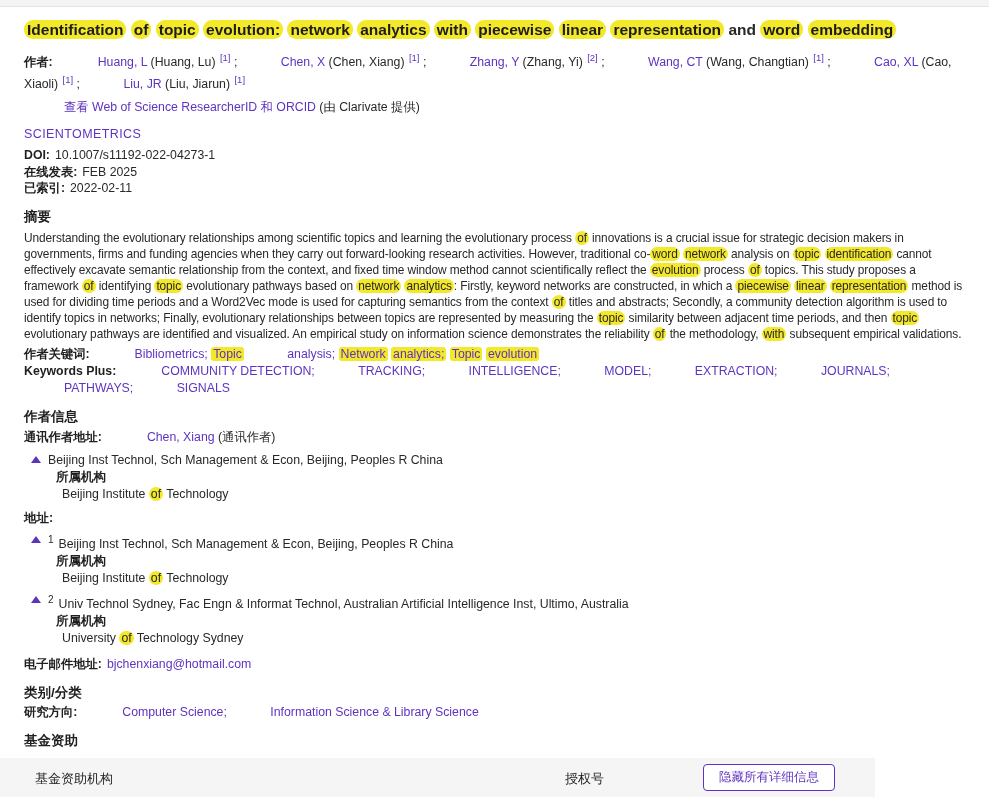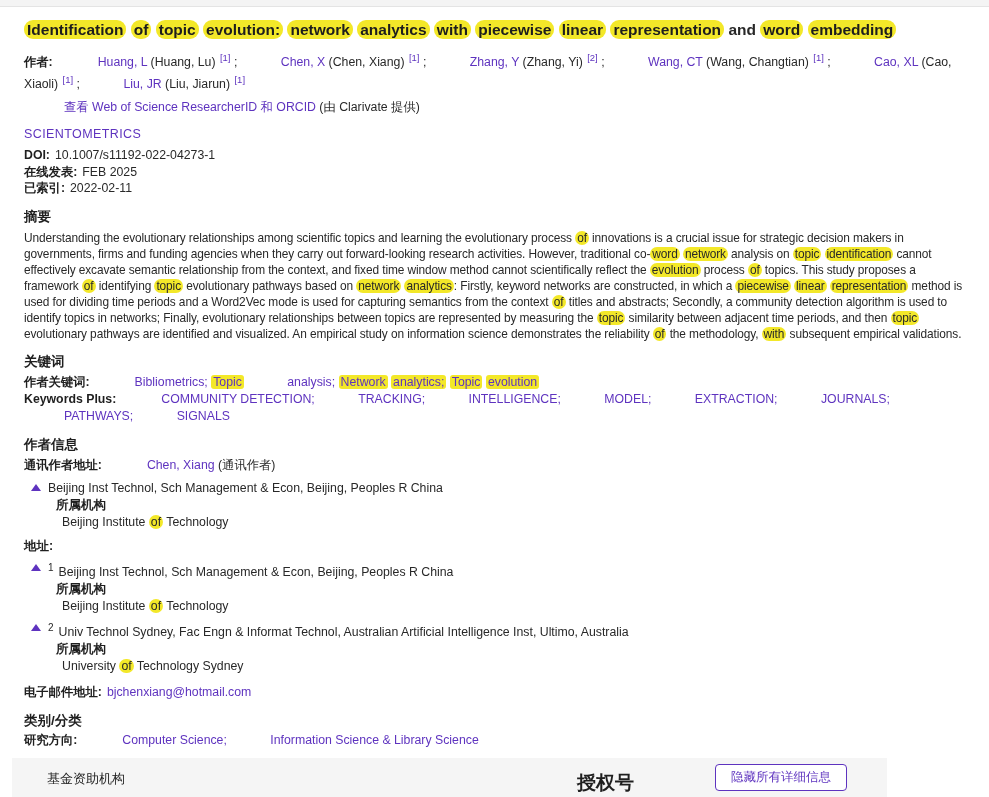--- a/index.html
+++ b/index.html
@@ -46,23 +46,23 @@
   .email-row{margin-top:10px;}
   .research-row{margin-top:3px;}
 
   .seg-plain{color:var(--ink);}
   .seg-link{color:var(--purple);cursor:pointer;margin-left:40px;}
   .seg-hl{background:var(--hl);border-radius:9px;padding:0 2px;}
   .seg-hl-link{background:var(--hl);border-radius:3px;padding:0 2px;color:var(--purple);cursor:pointer;}
   .seg-sup{color:var(--purple);font-size:9.5px;vertical-align:5px;margin-left:1px;}
   .email-link{color:var(--purple);cursor:pointer;}
 
-  .funding-header{position:absolute;left:12px;bottom:0;width:875px;height:39px;background:var(--band);}
+  .funding-header{position:absolute;left:0;bottom:0;width:875px;height:39px;background:var(--band);}
   .fh-col1{position:absolute;left:35px;top:12px;font-size:13px;color:#1f1f1f;}
-  .fh-col2{position:absolute;left:565px;top:12px;font-size:19px;color:#1f1f1f;font-weight:bold;}
+  .fh-col2{position:absolute;left:565px;top:12px;font-size:13px;color:#1f1f1f;}
   .hide-btn{position:absolute;left:703px;top:6px;height:27px;padding:0 15px;background:#fff;color:var(--purple);border:1px solid var(--purple);border-radius:4px;font-size:12.5px;font-family:inherit;cursor:pointer;}
 </style>
 </head>
 <body>
 
 <div class="page">
   <div class="top-strip"></div>
 
   <div class="content">
 
@@ -84,21 +84,20 @@
         <span class="label">在线发表:</span><span>FEB 2025</span>
       </p>
       <p class="meta-row">
         <span class="label">已索引:</span><span>2022-02-11</span>
       </p>
     </div>
 
     <h2 class="section-heading">摘要</h2>
     <p class="abstract"><span class="seg-plain">Understanding the evolutionary relationships among scientific topics and learning the evolutionary process </span><span class="seg-hl">of</span><span class="seg-plain"> innovations is a crucial issue for strategic decision makers in governments, firms and funding agencies when they carry out forward-looking research activities. However, traditional co-</span><span class="seg-hl">word</span><span class="seg-plain"> </span><span class="seg-hl">network</span><span class="seg-plain"> analysis on </span><span class="seg-hl">topic</span><span class="seg-plain"> </span><span class="seg-hl">identification</span><span class="seg-plain"> cannot effectively excavate semantic relationship from the context, and fixed time window method cannot scientifically reflect the </span><span class="seg-hl">evolution</span><span class="seg-plain"> process </span><span class="seg-hl">of</span><span class="seg-plain"> topics. This study proposes a framework </span><span class="seg-hl">of</span><span class="seg-plain"> identifying </span><span class="seg-hl">topic</span><span class="seg-plain"> evolutionary pathways based on </span><span class="seg-hl">network</span><span class="seg-plain"> </span><span class="seg-hl">analytics</span><span class="seg-plain">: Firstly, keyword networks are constructed, in which a </span><span class="seg-hl">piecewise</span><span class="seg-plain"> </span><span class="seg-hl">linear</span><span class="seg-plain"> </span><span class="seg-hl">representation</span><span class="seg-plain"> method is used for dividing time periods and a Word2Vec mode is used for capturing semantics from the context </span><span class="seg-hl">of</span><span class="seg-plain"> titles and abstracts; Secondly, a community detection algorithm is used to identify topics in networks; Finally, evolutionary relationships between topics are represented by measuring the </span><span class="seg-hl">topic</span><span class="seg-plain"> similarity between adjacent time periods, and then </span><span class="seg-hl">topic</span><span class="seg-plain"> evolutionary pathways are identified and visualized. An empirical study on information science demonstrates the reliability </span><span class="seg-hl">of</span><span class="seg-plain"> the methodology, </span><span class="seg-hl">with</span><span class="seg-plain"> subsequent empirical validations.</span></p>
 
-    <h2 class="section-heading">关键词</h2>
     <p class="row kw-row">
       <span class="label">作者关键词:</span><span><span class="seg-link">Bibliometrics;</span><span class="seg-plain"> </span><span class="seg-hl-link">Topic</span><span class="seg-plain"> </span><span class="seg-link">analysis;</span><span class="seg-plain"> </span><span class="seg-hl-link">Network</span><span class="seg-plain"> </span><span class="seg-hl-link">analytics;</span><span class="seg-plain"> </span><span class="seg-hl-link">Topic</span><span class="seg-plain"> </span><span class="seg-hl-link">evolution</span></span>
     </p>
     <p class="row kwplus-row">
       <span class="label">Keywords Plus:</span><span><span class="seg-link">COMMUNITY DETECTION;</span><span class="seg-plain"> </span><span class="seg-link">TRACKING;</span><span class="seg-plain"> </span><span class="seg-link">INTELLIGENCE;</span><span class="seg-plain"> </span><span class="seg-link">MODEL;</span><span class="seg-plain"> </span><span class="seg-link">EXTRACTION;</span><span class="seg-plain"> </span><span class="seg-link">JOURNALS;</span><span class="seg-plain"> </span><span class="seg-link">PATHWAYS;</span><span class="seg-plain"> </span><span class="seg-link">SIGNALS</span></span>
     </p>
 
     <h2 class="section-heading">作者信息</h2>
     <p class="row corres-row">
       <span class="label">通讯作者地址:</span><span><span class="seg-link">Chen, Xiang</span><span class="seg-plain"> (通讯作者)</span></span>

